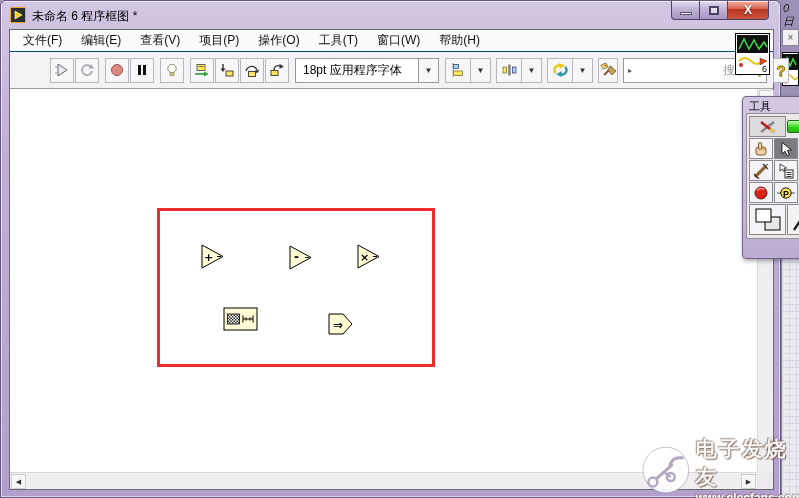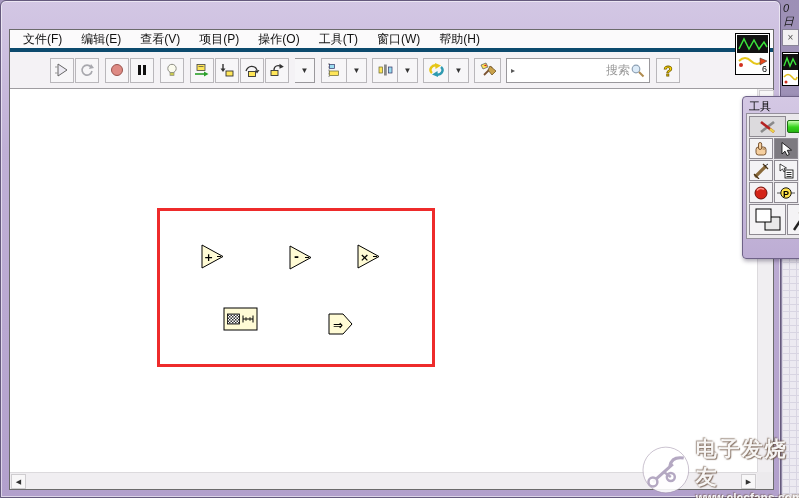--- a/index.html
+++ b/index.html
@@ -41,21 +41,21 @@
                color:#fff; font-weight:bold; font-size:12px;
                text-shadow:0 1px 2px rgba(0,0,0,.6); }
   .min-glyph { width:12px; height:3px; background:#f5f2fa; border:1px solid #5a5070; margin-top:6px; }
   .max-glyph { width:10px; height:9px; border:2px solid #4d4361; background:rgba(255,255,255,.55); }
 
   
   #client { position:absolute; left:8px; top:28px; width:765px; height:461px;
             background:#fff; border:1px solid #6b6b6b; }
 
   
-  #menubar { height:22px; background:#fbfafb; border-bottom:4px solid #0c4a6e;
+  #menubar { height:22px; background:#fbfafb; border-bottom:1px solid #0c4a6e;
              display:flex; align-items:center; padding-left:6px; }
   .menu-item { font-size:12px; color:#111; padding:3px 7px; margin-right:5px; white-space:nowrap; }
 
   
   #toolbar { height:37px; background:#f4f2f5; border-bottom:1px solid #9f9da1;
              display:flex; align-items:center; padding-left:40px; position:relative; }
   .tb-group { display:flex; margin-right:5px; }
   .tb-btn { width:24px; height:25px; background:#f7f6f8; border:1px solid #b9b7bb;
             display:flex; align-items:center; justify-content:center; margin-right:1px; }
   .tb-btn svg { display:block; }
@@ -132,20 +132,40 @@
       <rect x="0" y="1" width="15" height="16" fill="#111"></rect>
       <polyline points="1,13 4,5 7,13 10,6 13,12" fill="none" stroke="#3be43b" stroke-width="1.4"></polyline>
       <path d="M1,24 q4,-5 8,0 t5,0" fill="none" stroke="#e0be1e" stroke-width="1.6"></path>
       <circle cx="3" cy="29" r="1.5" fill="#d03020"></circle>
     </svg>
   </div>
   <div class="frag" id="frag-grid"></div>
 
   <div id="window">
 
+    <div id="titlebar">
+      <span id="title-icon">
+        <svg width="14" height="14" viewBox="0 0 14 14">
+          <rect width="14" height="14" fill="#2e2e2e"></rect>
+          <polygon points="4,3 11,7 4,11" fill="#f5d020" stroke="#fff" stroke-width=".6"></polygon>
+        </svg>
+      </span>
+      <span id="title-text">未命名 6 程序框图 *</span>
+      <div id="caption">
+        <div class="cap-btn" id="btn-min">
+            <span class="min-glyph"></span>
+          </div>
+        <div class="cap-btn" id="btn-max">
+            <span class="max-glyph"></span>
+          </div>
+        <div class="cap-btn" id="btn-close">
+            <span>X</span>
+          </div>
+      </div>
+    </div>
 
     <div id="client">
 
       <div id="menubar">
         <span class="menu-item">文件(F)</span>
         <span class="menu-item">编辑(E)</span>
         <span class="menu-item">查看(V)</span>
         <span class="menu-item">项目(P)</span>
         <span class="menu-item">操作(O)</span>
         <span class="menu-item">工具(T)</span>
@@ -215,20 +235,21 @@
           </div>
           <div class="tb-btn">
             <svg width="16" height="16" viewBox="0 0 16 16">
               <rect x="2" y="8.5" width="7" height="5" fill="#ffe659" stroke="#333" stroke-width=".9"></rect>
               <path d="M5,8 C5,3.5 9,3 12,4.5" fill="none" stroke="#333" stroke-width="1.3"></path>
               <polygon points="10.5,1.8 14.8,4.8 10.5,6.8" fill="#333"></polygon>
             </svg>
           </div>
         </div>
         <div id="font-box">
+          <span id="font-value">18pt 应用程序字体</span>
           <span class="dd-arrow">▼</span>
         </div>
         <div class="dd-btn">
           <span class="dd-icon">
             <svg width="16" height="16" viewBox="0 0 16 16">
               <line x1="3" y1="1" x2="3" y2="15" stroke="#888" stroke-dasharray="2,1.2"></line>
               <rect x="3.5" y="2.5" width="5" height="4" fill="#9adcf0" stroke="#336" stroke-width=".7"></rect>
               <rect x="3.5" y="9" width="9" height="4.5" fill="#ffe659" stroke="#663" stroke-width=".7"></rect>
             </svg>
           </span>

